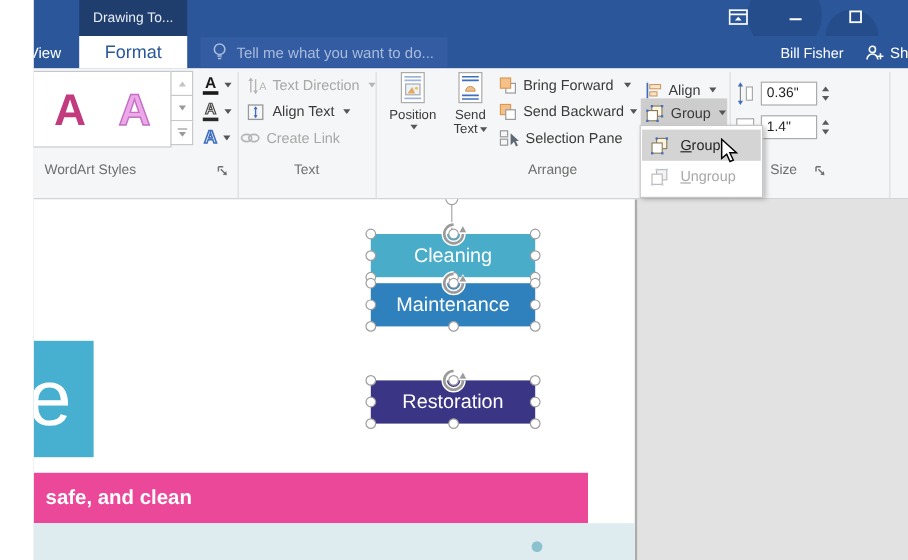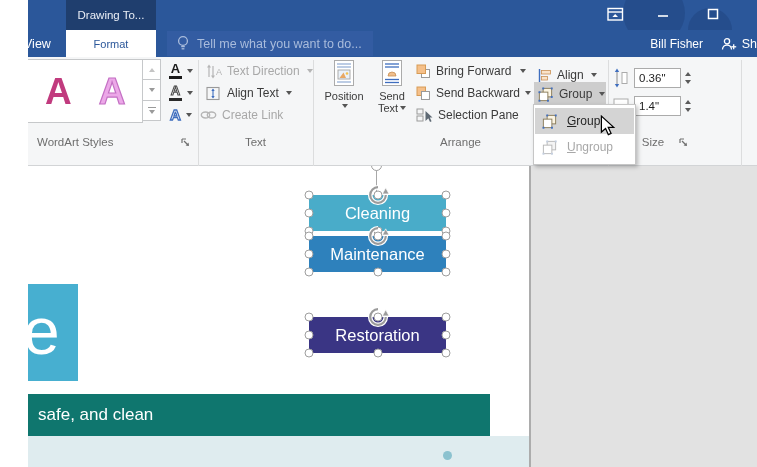--- a/index.html
+++ b/index.html
@@ -12,21 +12,21 @@
   .deco{position:absolute;border-radius:50%;background:rgba(12,35,75,0.18);}
   .ctxtab{position:absolute;left:38px;top:0;width:90px;height:30px;background:#1F3E6E;color:#E9EEF6;
           font-size:11.5px;display:flex;align-items:center;justify-content:center;}
   .winbtn{position:absolute;top:0;width:40px;height:28px;display:flex;align-items:center;justify-content:center;}
 
   
   .tabrow{position:absolute;left:0;top:30px;width:757px;height:27px;background:#2B579A;}
   .tab-view{position:absolute;left:-4px;top:0;width:34px;height:27px;color:#fff;font-size:12.5px;
             display:flex;align-items:center;overflow:hidden;}
   .tab-format{position:absolute;left:38px;top:0;width:90px;height:27px;background:#FFFFFF;color:#2B579A;
-              font-size:11px;display:flex;align-items:center;justify-content:center;}
+              font-size:15px;display:flex;align-items:center;justify-content:center;}
   .tellme{position:absolute;left:139px;top:1px;width:206px;height:25px;background:#335CA2;color:#A9BCDC;
           font-size:12.5px;display:flex;align-items:center;gap:7px;padding-left:9px;box-sizing:border-box;}
   .username{position:absolute;right:82px;top:0;height:27px;display:flex;align-items:center;color:#FFFFFF;font-size:12px;}
   .share{position:absolute;right:4px;top:0;height:27px;display:flex;align-items:center;gap:5px;color:#FFFFFF;font-size:12.5px;padding:0 6px;}
 
   
   .ribbon{position:absolute;left:0;top:57px;width:757px;height:109px;background:#F5F6F7;border-bottom:1px solid #D2D4D6;box-sizing:border-box;}
   .vsep{position:absolute;top:3px;width:1px;height:145px;background:#DCDDDE;}
   .glabel{position:absolute;top:79px;font-size:11.5px;color:#6E6E6E;white-space:nowrap;}
   .rrow{position:absolute;height:18px;display:flex;align-items:center;gap:5px;font-size:12px;color:#3B3B3B;white-space:nowrap;}
@@ -409,21 +409,21 @@
         <div class="handle" style="left: 100%; top: 50%; transform: translate(-50%, -50%);"></div>
         <div class="handle" style="left: 0%; top: 100%; transform: translate(-50%, -50%);"></div>
         <div class="handle" style="left: 50%; top: 100%; transform: translate(-50%, -50%);"></div>
         <div class="handle" style="left: 100%; top: 100%; transform: translate(-50%, -50%);"></div>
       </div>
 
     <div class="fragmentbox" style="background-color: rgb(71, 175, 208);">
       <span>e</span>
     </div>
 
-    <div class="banner" style="background-color: #0f766e;">
+    <div class="banner" style="background-color: #ec4899; font-weight: bold;">
       <span>safe, and clean</span>
     </div>
 
     <div class="strip"></div>
     <div class="dot"></div>
   </div>
 
 </div>
 
 </body></html>

